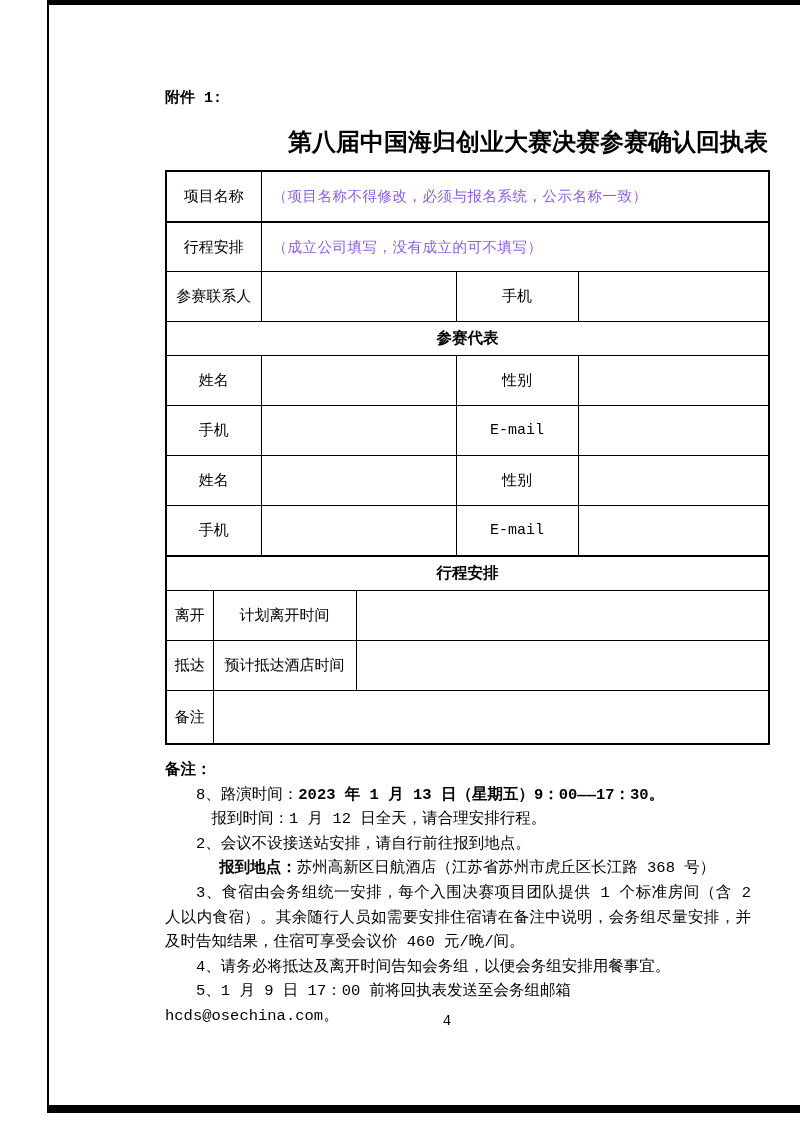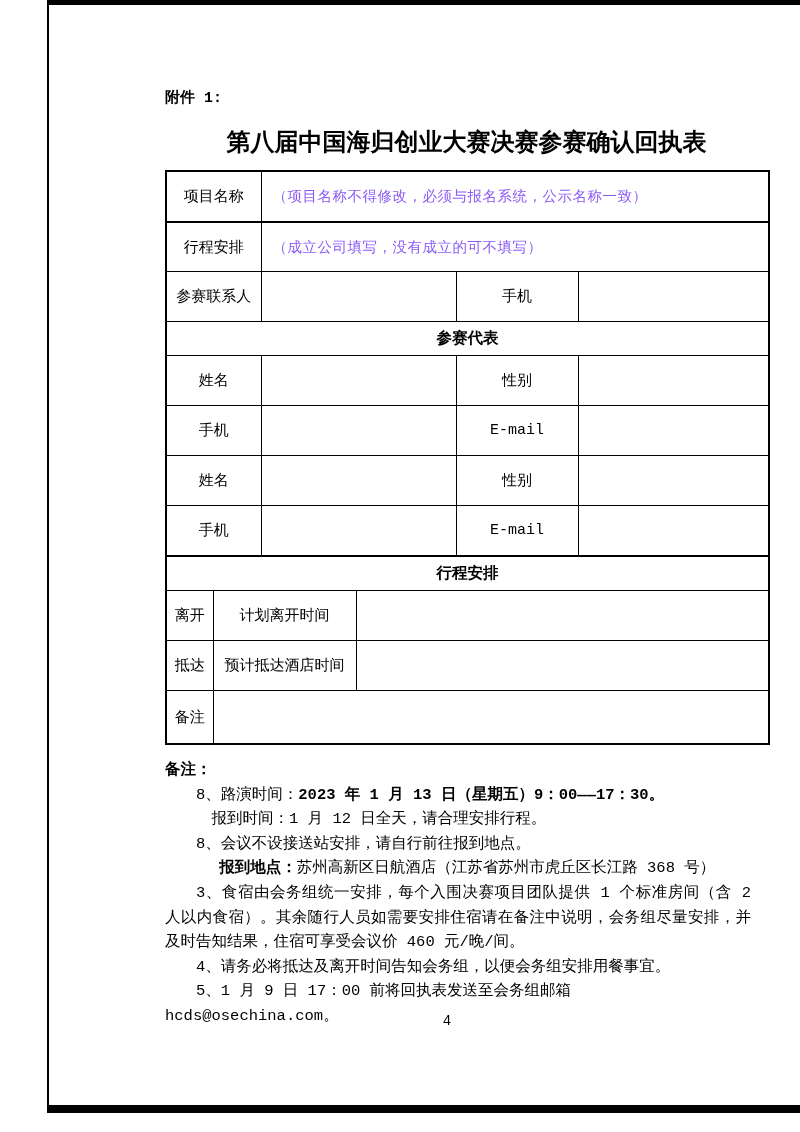--- a/index.html
+++ b/index.html
@@ -23,21 +23,21 @@
     font-size: 15px;
     font-weight: bold;
     height: 20px;
   }
 
   .doc-title {
     width: 603px;
     margin: 18px 0 12px 0;
     font-size: 24px;
     font-weight: bold;
-    text-align: center;
+    text-align: right;
     letter-spacing: 0px;
     white-space: nowrap;
   }
 
   table.form-table {
     border-collapse: collapse;
     table-layout: fixed;
     width: 603px;
     border: 2.5px solid #000000;
   }
@@ -178,21 +178,21 @@
         <td class="lbl">备注</td>
         <td colspan="5"></td>
       </tr>
     </tbody>
       </table>
 
     <div class="notes">
       <div class="heading">备注：</div>
       <p><span>8、路演时间：</span><span class="b">2023 年 1 月 13 日（星期五）9：00——17：30。</span></p>
       <p class="sub-a">报到时间：1 月 12 日全天，请合理安排行程。</p>
-      <p>8、会议不设接送站安排，请自行前往报到地点。</p>
+      <p>2、会议不设接送站安排，请自行前往报到地点。</p>
       <p class="sub-b"><span class="b">报到地点：</span><span>苏州高新区日航酒店（江苏省苏州市虎丘区长江路 368 号）</span></p>
       <p class="just">3、食宿由会务组统一安排，每个入围决赛项目团队提供 1 个标准房间（含 2 人以内食宿）。其余随行人员如需要安排住宿请在备注中说明，会务组尽量安排，并及时告知结果，住宿可享受会议价 460 元/晚/间。</p>
       <p>4、请务必将抵达及离开时间告知会务组，以便会务组安排用餐事宜。</p>
       <p>5、1 月 9 日 17：00 前将回执表发送至会务组邮箱 hcds@osechina.com。</p>
     </div>
 
   </div>
 
   <div class="pageno">4</div>
 </div>

